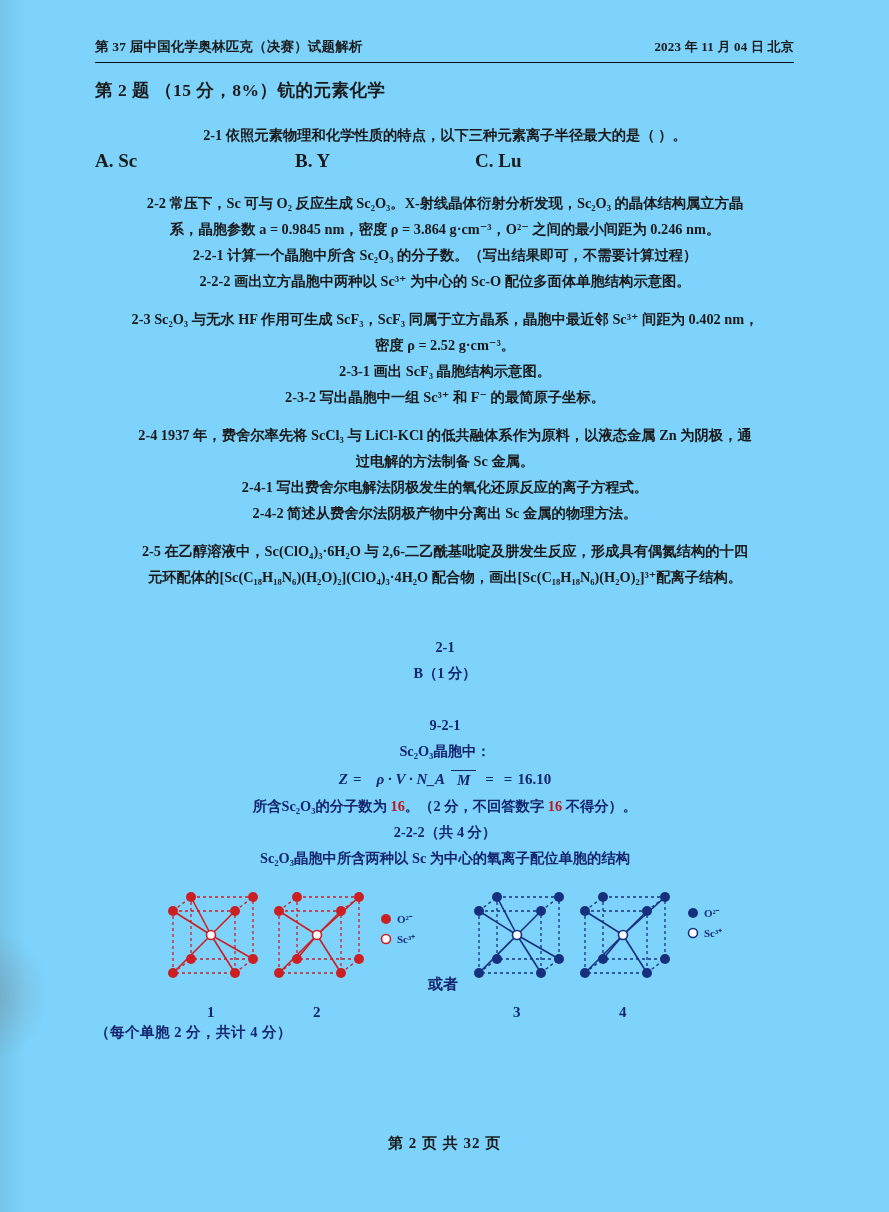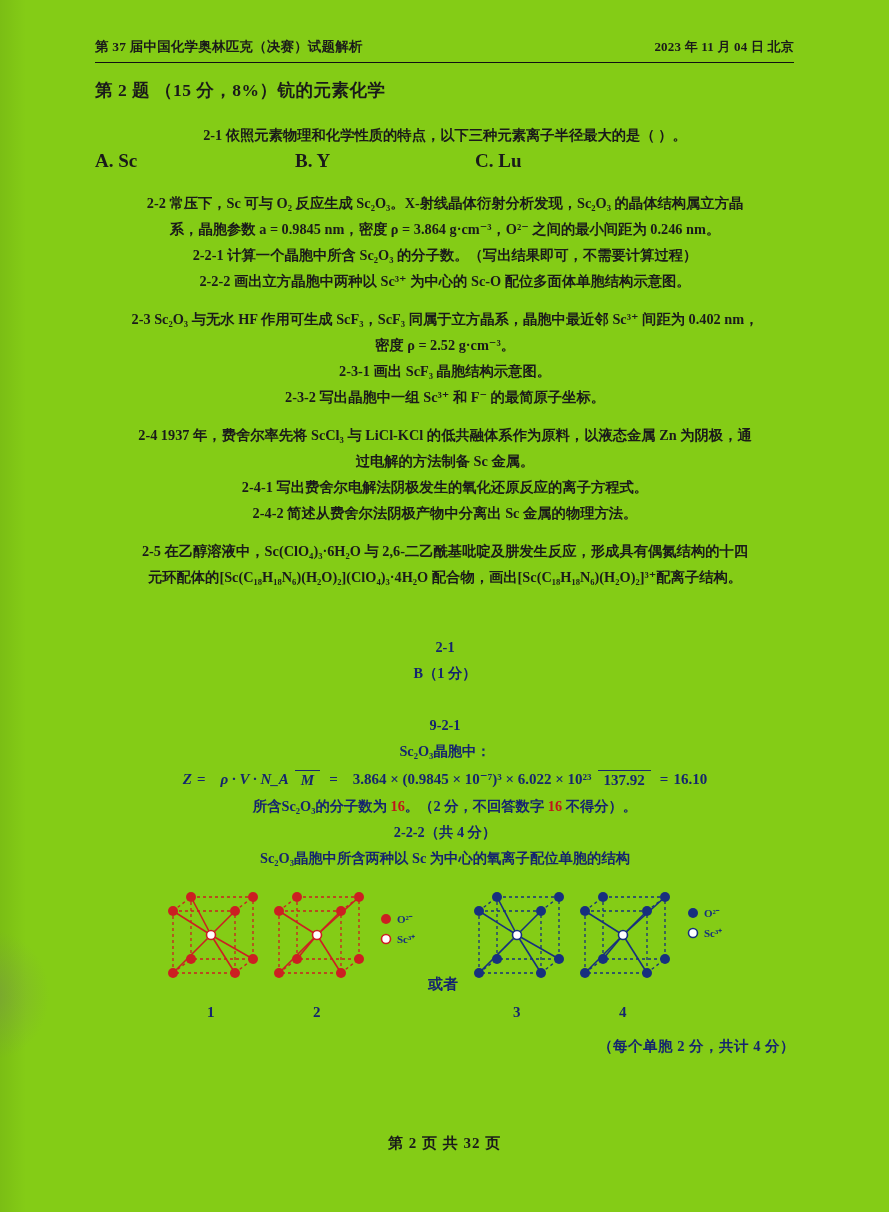--- a/index.html
+++ b/index.html
@@ -9,21 +9,21 @@
   }
   body {
     font-family: "Liberation Serif", "DejaVu Serif", serif;
     color: #1a1a1a;
   }
   .page {
     position: relative;
     width: 889px;
     height: 1212px;
     margin: 0 auto;
-    background: #84cc16;
+    background: #7dd3fc;
     overflow: hidden;
   }
   
   .page::before {
     content: "";
     position: absolute;
     left: 0; top: 0; bottom: 0;
     width: 26px;
     background: linear-gradient(to right, rgba(0,0,0,0.07), rgba(0,0,0,0));
     pointer-events: none;
@@ -110,25 +110,25 @@
   .frac .den { border-top: 1.5px solid #15256e; padding: 1px 6px 0 6px; }
   .eqsign { margin: 0 5px; }
   .ital-b { font-style: italic; font-weight: bold; }
   
   .figures {
     position: relative;
     margin-top: 14px;
     height: 130px;
   }
   .caption {
-    text-align: right;
+    text-align: left;
     font-weight: bold;
     font-size: 14.5px;
     color: #15256e;
-    margin-top: 22px;
+    margin-top: 8px;
     letter-spacing: 0.5px;
   }
   
   .footer {
     position: absolute;
     left: 0; right: 0;
     top: 1134px;
     text-align: center;
     font-size: 15px;
     font-weight: bold;
@@ -191,24 +191,20 @@
       <p>Sc₂O₃晶胞中：</p>
 
       <div class="formula-row">
         <span class="ital-b">Z</span>
         <span class="eqsign">=</span>
         <span class="frac">
           <span class="num ital-b">ρ · V · N_A</span>
           <span class="den ital-b">M</span>
         </span>
         <span class="eqsign">=</span>
-        <span class="frac">
-          <span class="num">3.864 × (0.9845 × 10⁻⁷)³ × 6.022 × 10²³</span>
-          <span class="den">137.92</span>
-        </span>
         <span class="eqsign">=</span>
         <span>16.10</span>
       </div>
 
       <p><span>所含Sc₂O₃的分子数为 </span><span class="red">16</span><span>。（2 分，不回答数字 </span><span class="red">16</span><span> 不得分）。</span></p>
 
       <p>2-2-2（共 4 分）</p>
       <p>Sc₂O₃晶胞中所含两种以 Sc 为中心的氧离子配位单胞的结构</p>
 
       <div class="figures">

